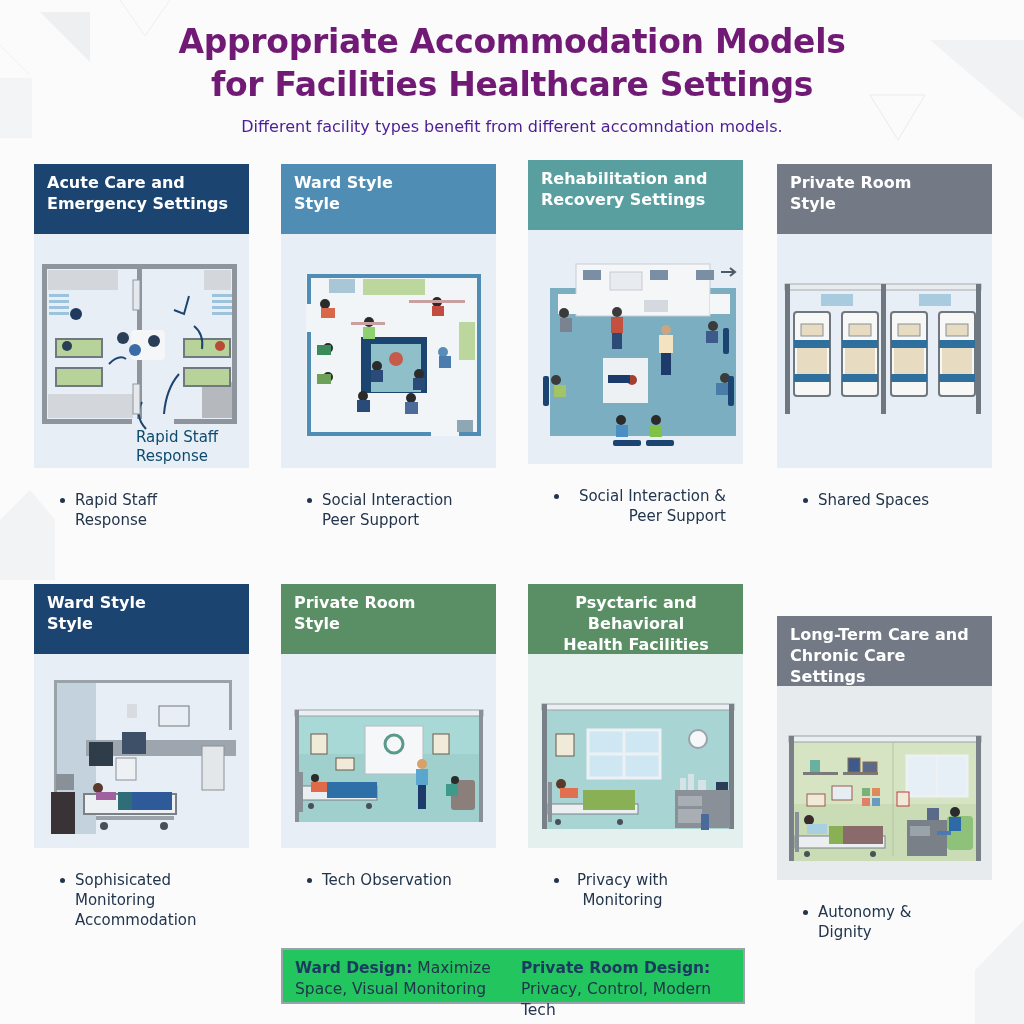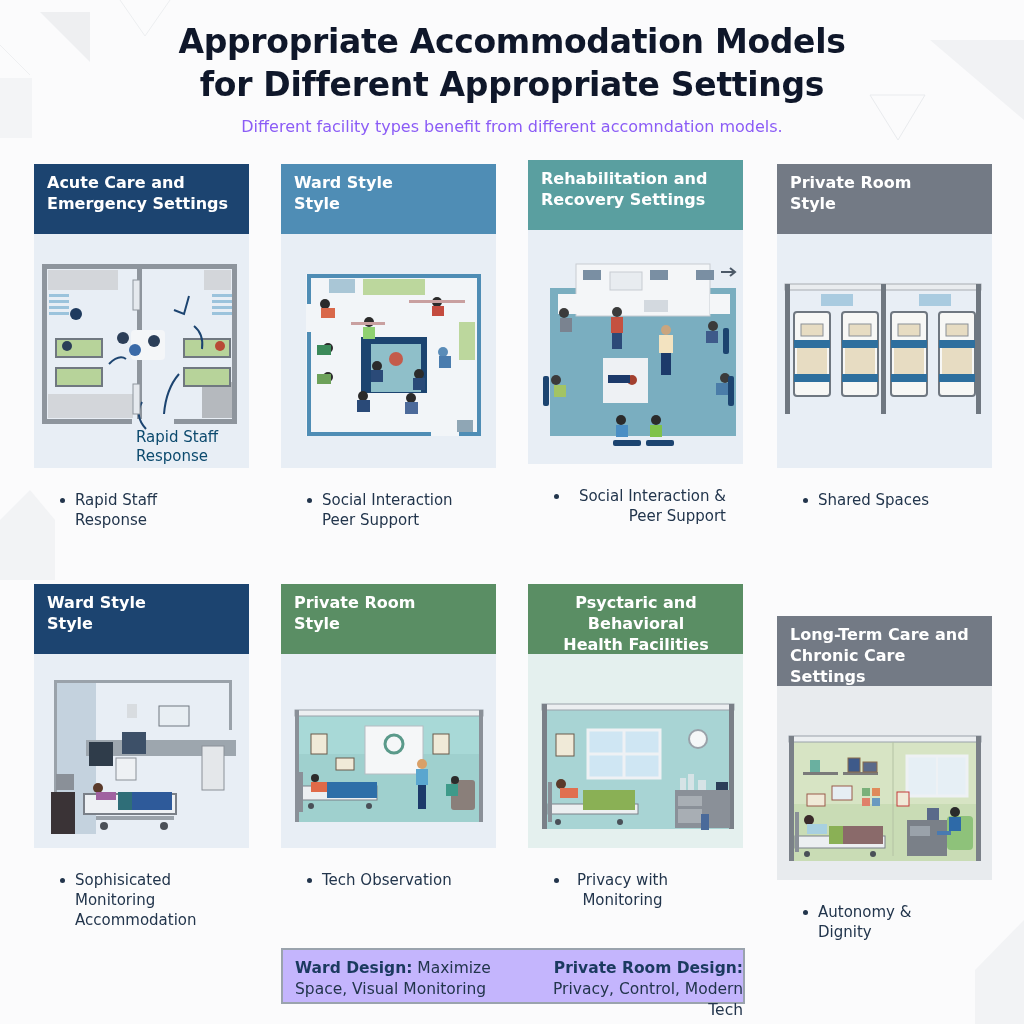--- a/index.html
+++ b/index.html
@@ -8,26 +8,26 @@
     background: #fbfbfc;
     font-family: "Liberation Sans", "DejaVu Sans", sans-serif;
     position: relative;
     color: #1e3553;
   }
   .bg-deco { position: absolute; pointer-events: none; }
   .title {
     position: absolute; left: 0; top: 20px; width: 1024px;
     text-align: center; font-family: "DejaVu Sans", sans-serif;
     font-weight: bold; font-size: 33px; line-height: 43px;
-    color: #0f172a; letter-spacing: -0.3px;
+    color: #701a75; letter-spacing: -0.3px;
   }
   .subtitle {
     position: absolute; left: 0; top: 117px; width: 1024px;
     text-align: center; font-family: "DejaVu Sans", sans-serif;
-    font-size: 16px; color: #8b5cf6;
+    font-size: 16px; color: #4c1d95;
   }
   .card { position: absolute; width: 215px; }
   .card-head {
     height: 70px; color: #ffffff;
     font-family: "DejaVu Sans", sans-serif;
     font-weight: bold; font-size: 16px; line-height: 21px;
     padding: 8px 12px 10px 13px;
   }
   .card-illus {
     background: #e8eef5; position: relative; overflow: hidden;
@@ -38,45 +38,45 @@
     font-family: "DejaVu Sans", sans-serif; font-size: 15px; line-height: 20px;
     color: #22354c;
   }
   .bullets li { position: relative; padding-left: 13px; width: 160px; }
   .bullets li::before {
     content: ""; position: absolute; left: -2px; top: 8px;
     width: 5px; height: 5px; border-radius: 50%; background: #22354c;
   }
   .summary {
     position: absolute; left: 281px; top: 948px; width: 464px; height: 56px;
-    border: 2px solid #9aa3ad; background: #c4b5fd;
+    border: 2px solid #9aa3ad; background: #22c55e;
     display: flex; font-family: "DejaVu Sans", sans-serif;
     font-size: 15.5px; line-height: 21px; color: #22354c;
   }
   .summary .col-l { padding: 8px 0 0 12px; width: 232px; }
-  .summary .col-r { padding: 8px 0 0 6px; width: 228px; text-align: right; }
+  .summary .col-r { padding: 8px 0 0 6px; width: 228px; text-align: left; }
   .summary b { color: #1b3a5f; }
 </style>
 </head>
 <body>
 
 <svg class="bg-deco" width="1024" height="1024" style="left:0;top:0;">
   <polygon points="40,12 90,12 90,62" fill="#eeeff1"></polygon>
   <polyline points="0,45 30,75" stroke="#eeeff1" fill="none"></polyline>
   <rect x="0" y="78" width="32" height="60" fill="#f3f4f6"></rect>
   <polyline points="120,0 145,36 170,0" stroke="#eceef0" fill="none"></polyline>
   <polygon points="870,95 925,95 898,140" fill="none" stroke="#e9ebee"></polygon>
   <polygon points="930,40 1024,40 1024,120" fill="#f1f2f4"></polygon>
   <polygon points="0,520 30,490 55,520 55,580 0,580" fill="#f2f3f5"></polygon>
   <polygon points="975,970 1024,920 1024,1024 975,1024" fill="#f2f3f5"></polygon>
 </svg>
 
 <div class="title">
   <div>Appropriate Accommodation Models</div>
-  <div>for Different Appropriate Settings</div>
+  <div>for Facilities Healthcare Settings</div>
 </div>
 <div class="subtitle">Different facility types benefit from different accomndation models.</div>
 
 <div class="card" style="left:34px;top:164px;">
   <div class="card-head" style="background:#1c4470;">
     <div>Acute Care and</div>
     <div>Emergency Settings</div>
   </div>
   <div class="card-illus" style="height:234px;">
     <svg width="215" height="234" viewBox="0 0 215 234">

